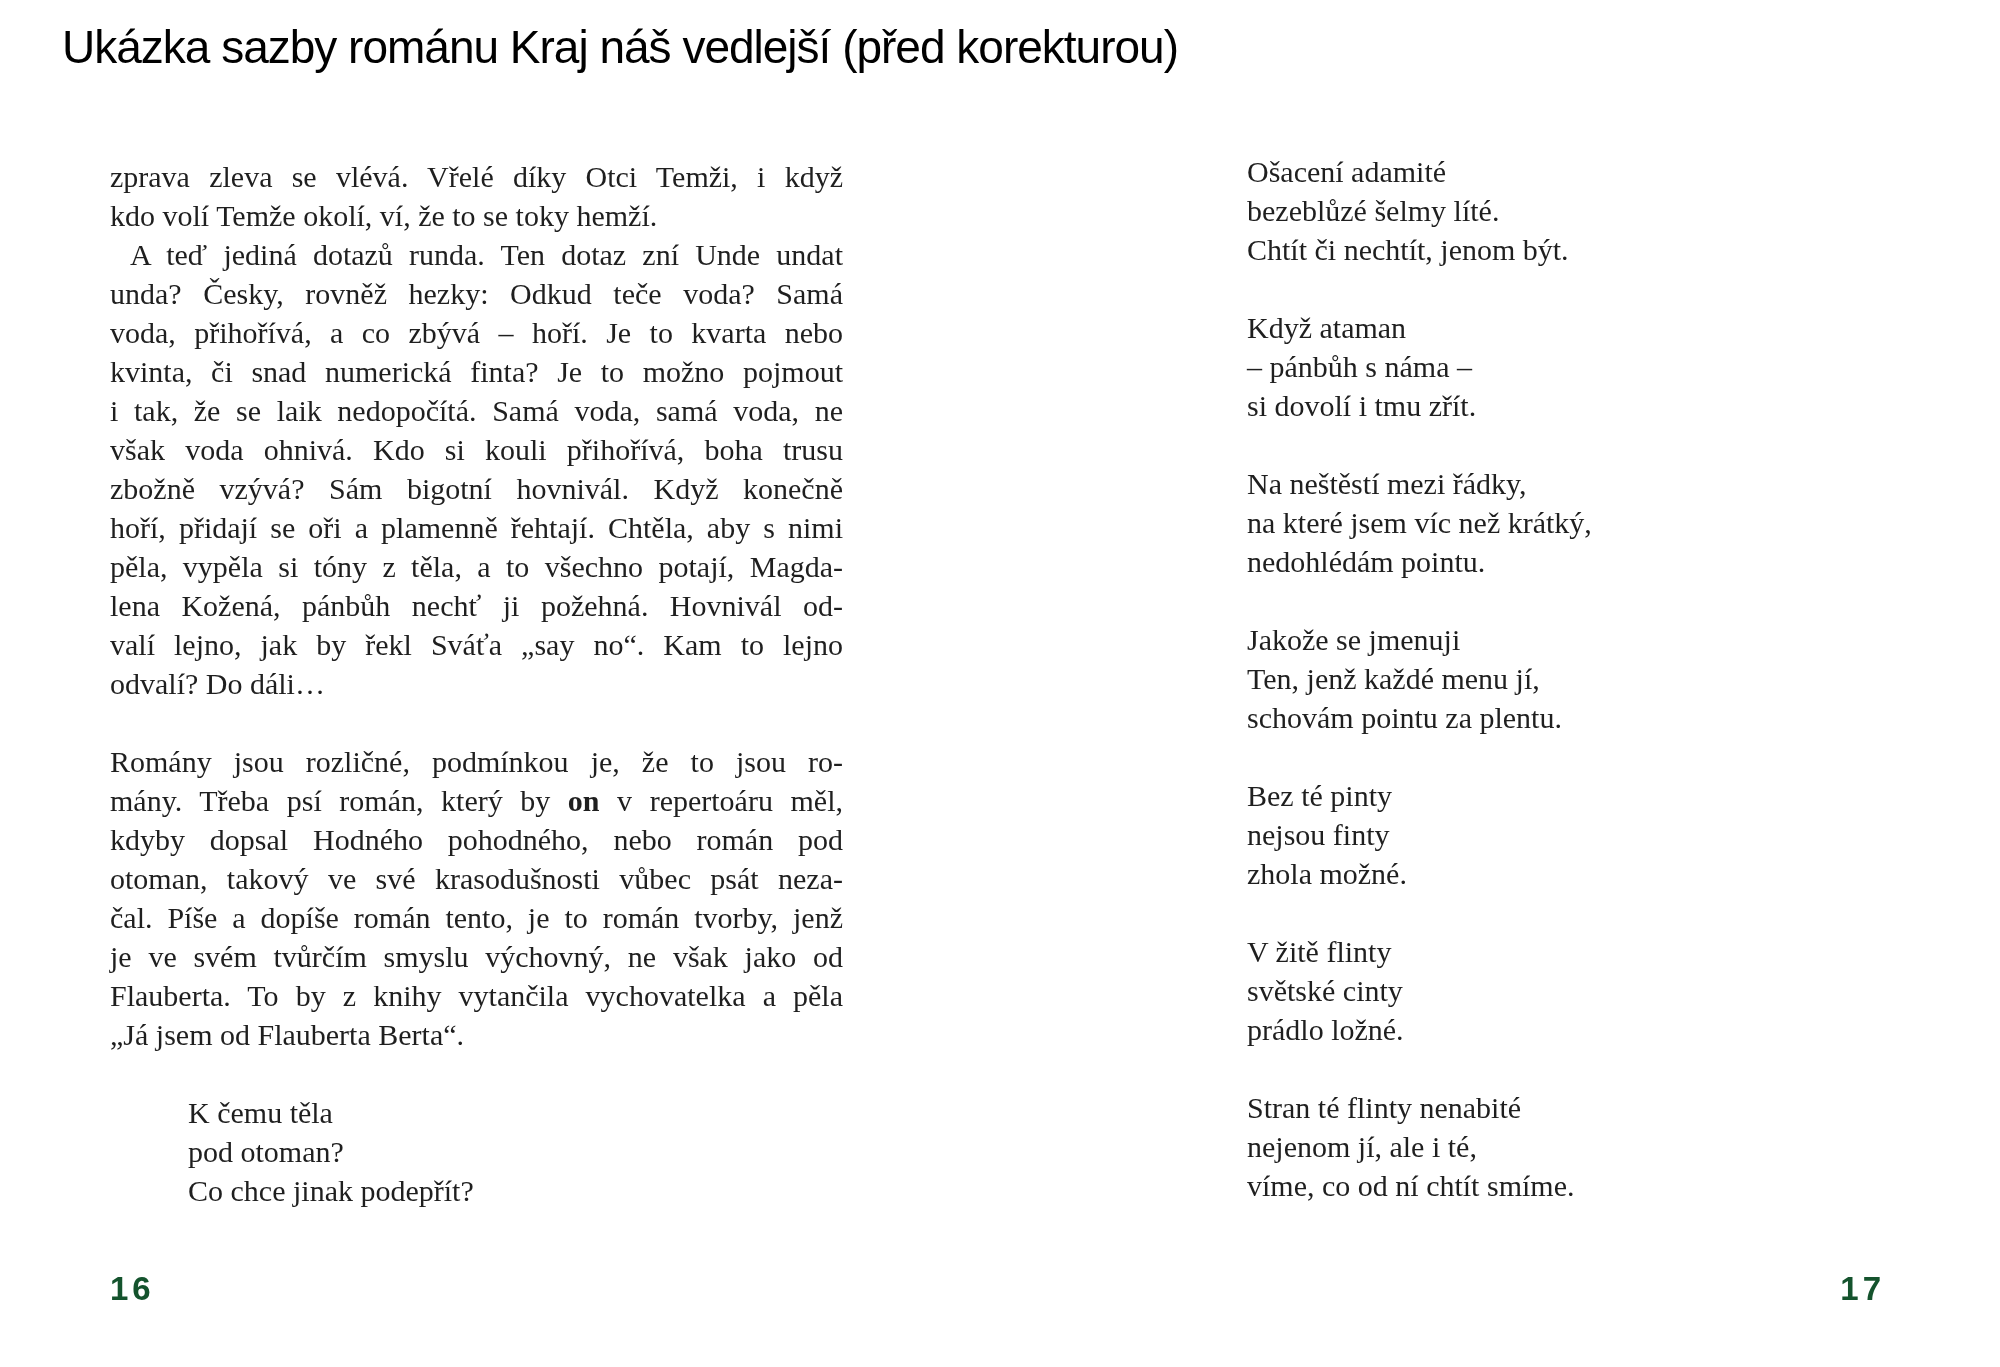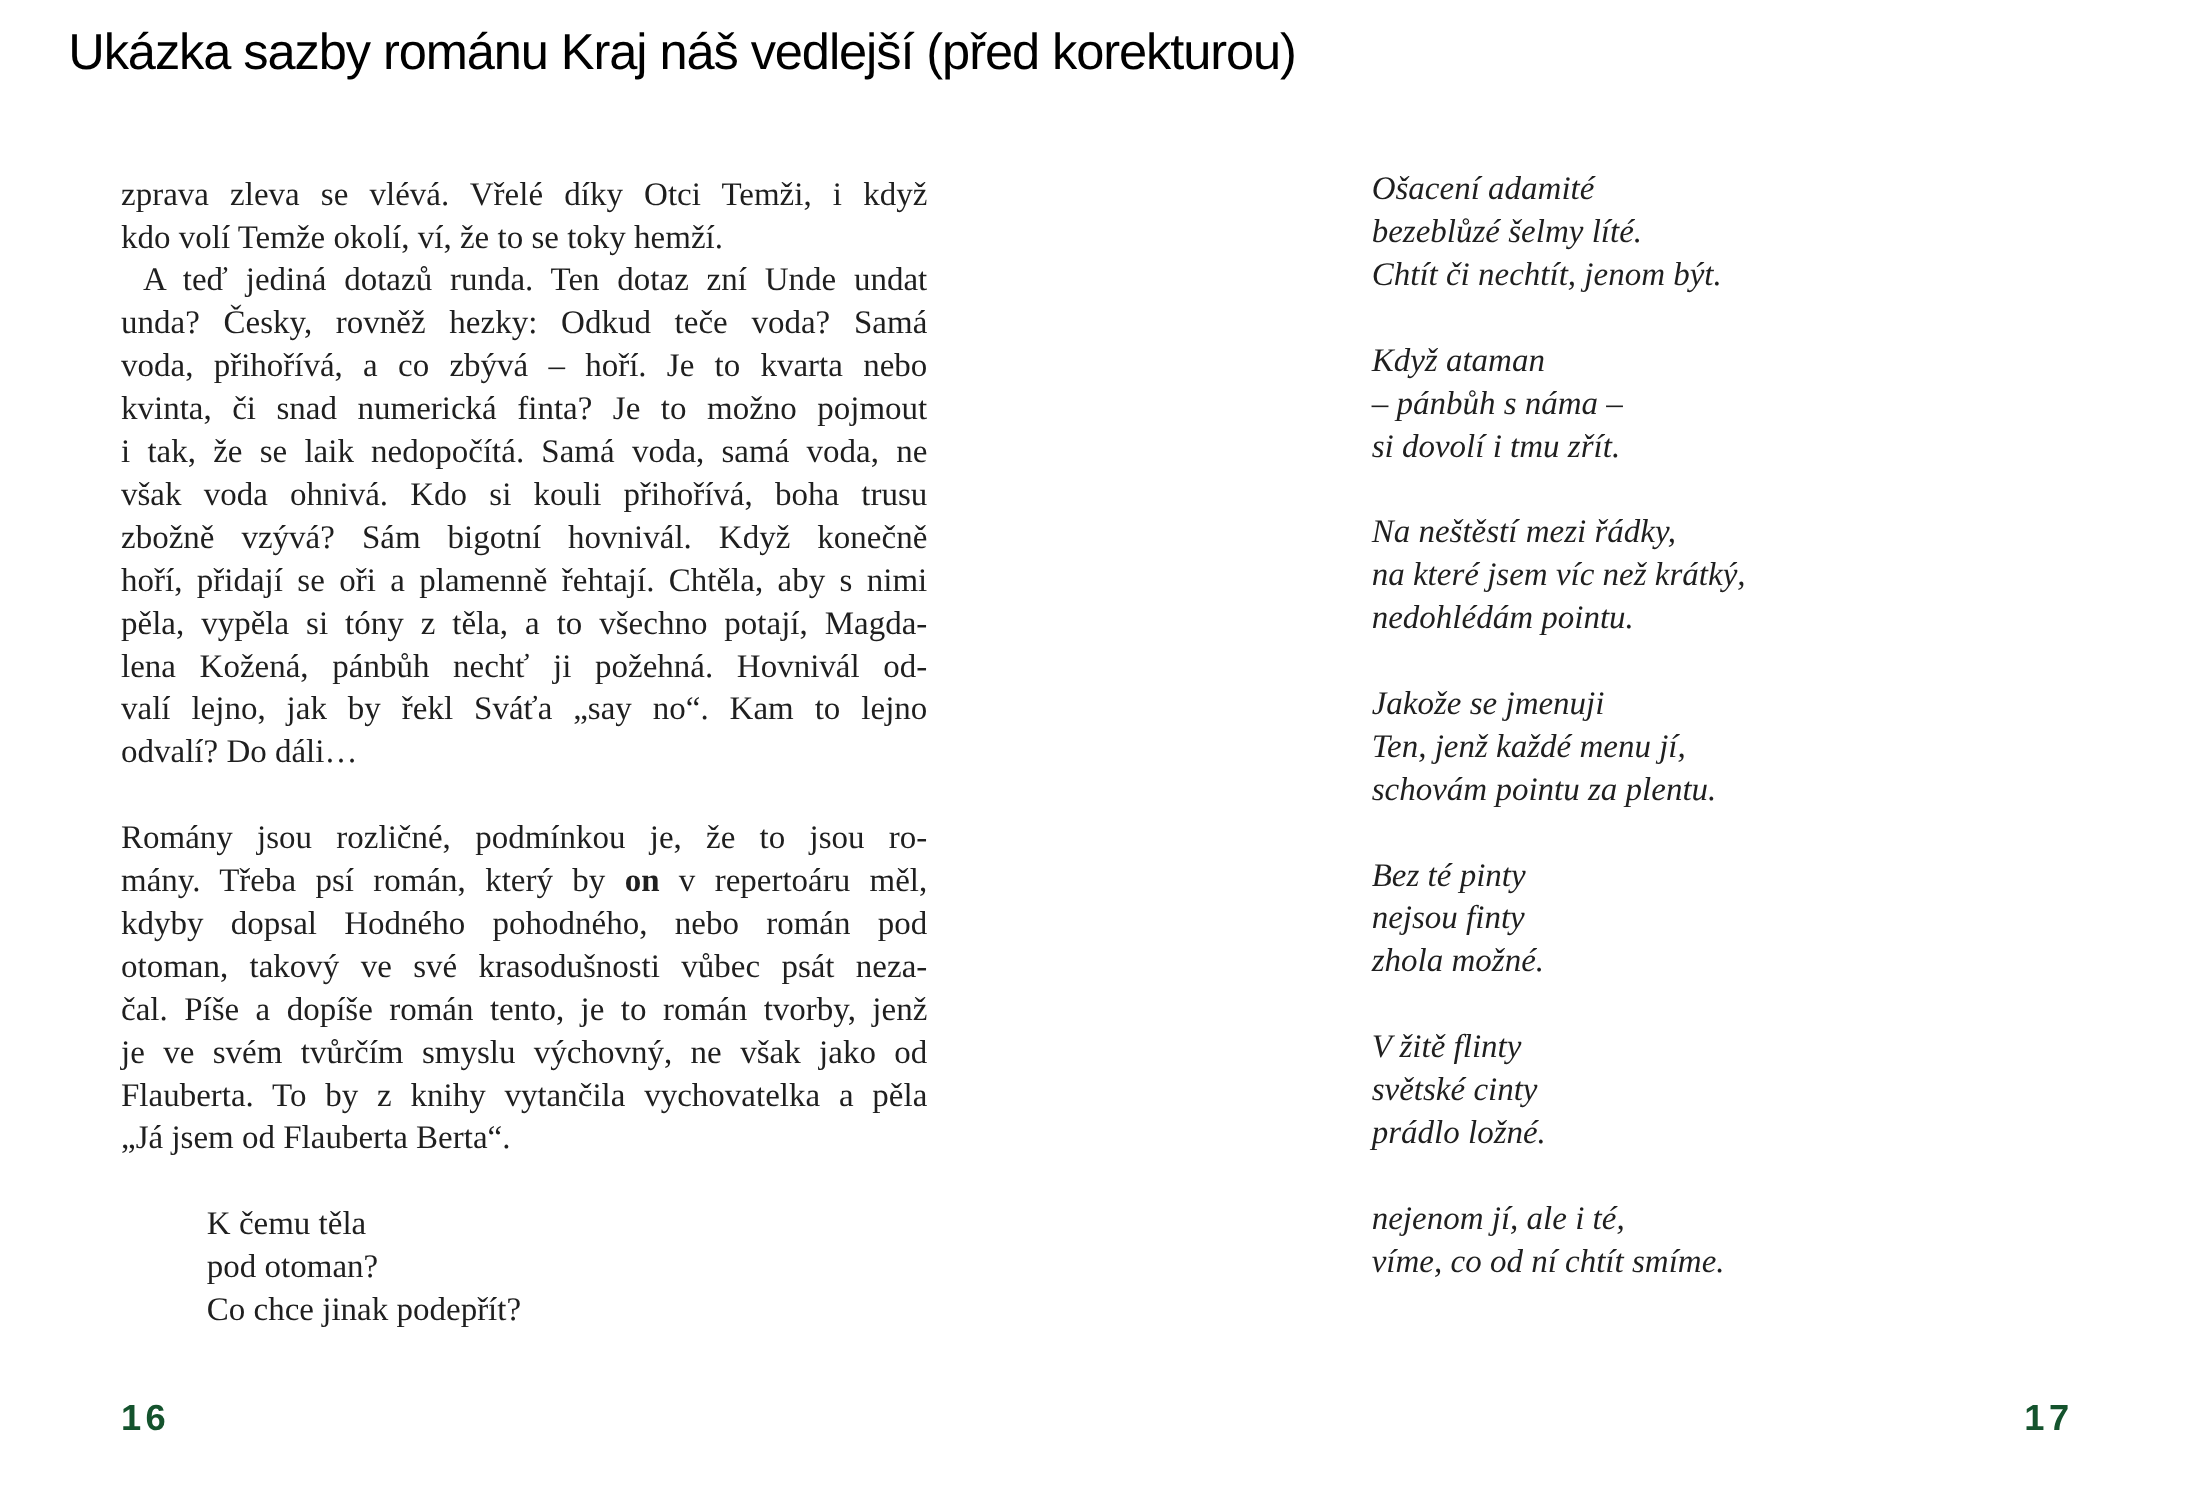--- a/index.html
+++ b/index.html
@@ -30,21 +30,21 @@
     line-height: 39px;
   }
   #left-col  { left: 110px;  top: 157px; width: 733px; }
   #right-col { left: 1247px; top: 152px; width: 660px; }
   .para { margin: 0; }
   .gap-before { margin-top: 39px; }
   .line { min-height: 39px; }
   .just { text-align: justify; text-align-last: justify; }
   .indent { text-indent: 20px; }
   .verse { margin-top: 39px; padding-left: 78px; }
-  .stanza { margin-top: 39px; font-style: italic; }
+  .stanza { margin-top: 39px; }
   .stanza.first { margin-top: 0; }
   .b { font-weight: 700; }
   .pagenum {
     position: absolute;
     top: 1272px;
     font-family: "Liberation Sans", sans-serif;
     font-weight: 700;
     font-size: 33px;
     letter-spacing: 4px;
     line-height: 1;
@@ -121,20 +121,21 @@
         <div class="line">Bez té pinty</div>
         <div class="line">nejsou finty</div>
         <div class="line">zhola možné.</div>
       </div>
       <div class="stanza">
         <div class="line">V žitě flinty</div>
         <div class="line">světské cinty</div>
         <div class="line">prádlo ložné.</div>
       </div>
       <div class="stanza">
+        <div class="line">Stran té flinty nenabité</div>
         <div class="line">nejenom jí, ale i té,</div>
         <div class="line">víme, co od ní chtít smíme.</div>
       </div>
     </div>
 
   <div class="pagenum" id="pn-left">16</div>
 
   <div class="pagenum" id="pn-right">17</div>
 
 </div>

